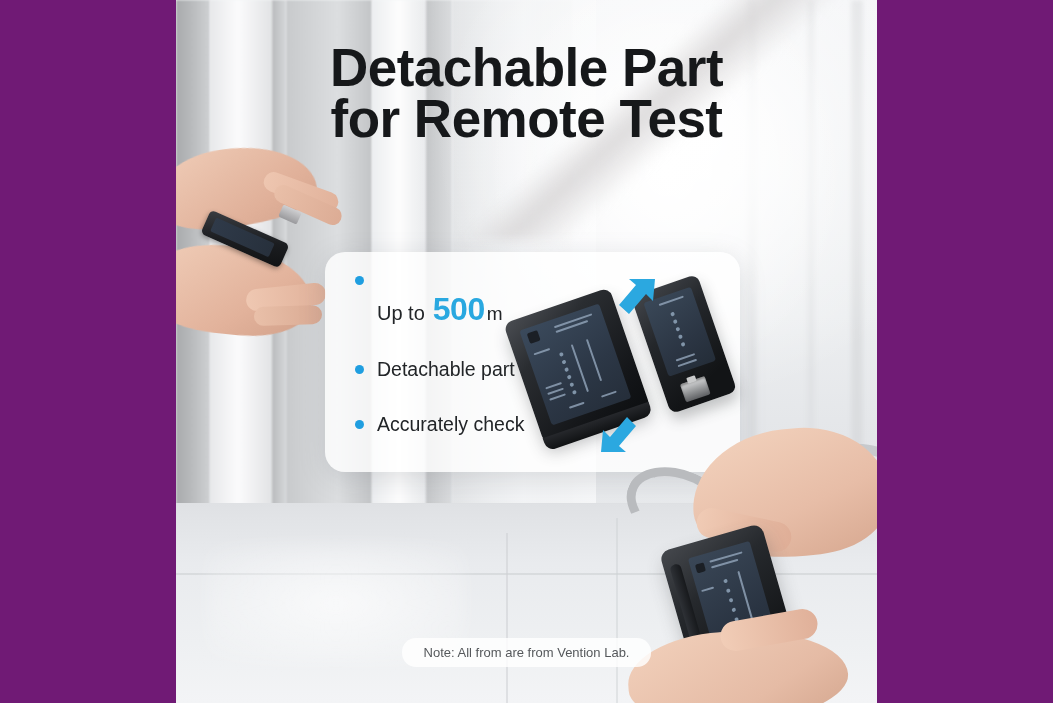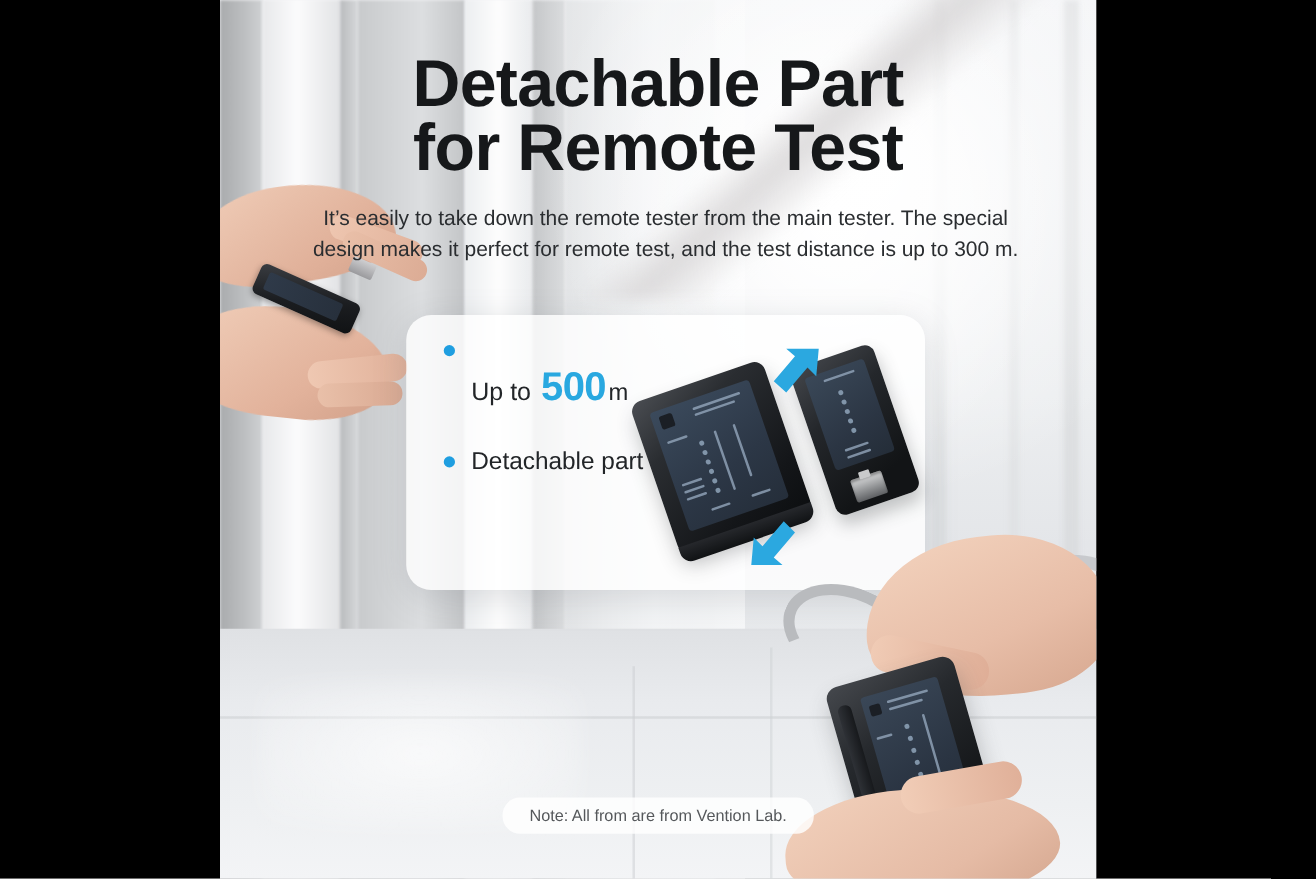--- a/index.html
+++ b/index.html
@@ -1,20 +1,20 @@
 <!DOCTYPE html>
 <html><head>
 <meta charset="utf-8">
 <style>
   html,body{margin:0;padding:0;}
   body{
     width:1053px;height:703px;background:#ffffff;overflow:hidden;
     font-family:"Liberation Sans",sans-serif;
   }
-  .canvas{position:relative;width:1053px;height:703px;background:#000000;}
+  .canvas{position:relative;width:1053px;height:703px;background:#701a75;}
 
   
   .photo{
     position:absolute;left:176px;top:0;width:701px;height:703px;overflow:hidden;
     background:#e9eaec;
   }
   
   .bg-base{
     position:absolute;inset:0;
     background:
@@ -267,21 +267,20 @@
     <div class="finger f-a"></div>
     <div class="finger f-b"></div>
     <div class="finger f-c"></div>
     <div class="finger f-d"></div>
 
     <div class="headline">
       <div>Detachable Part</div>
       <div>for Remote Test</div>
     </div>
 
-    <div class="subtitle">It’s easily to take down the remote tester from the main tester. The special design makes it perfect for remote test, and the test distance is up to 300 m.</div>
 
     <div class="card">
       <div class="bullets">
 
         <div class="brow">
           <span class="dot"></span>
         </div>
 
         <div class="bigline">
           <span>Up to</span>
@@ -289,20 +288,24 @@
           <span class="unit">m</span>
         </div>
 
         <div class="brow">
           <span class="dot"></span>
           <span class="btxt">Detachable part</span>
         </div>
 
         <div class="gap"></div>
 
+        <div class="brow">
+          <span class="dot"></span>
+          <span class="btxt">Accurately check</span>
+        </div>
 
       </div>
     </div>
 
     <div class="prod">
 
       <div class="dev-main">
         <div class="dev-main-face">
           <span class="btn-sq"></span>
           <span class="lbl" style="left:34px;top:7px;width:40px;"></span>

